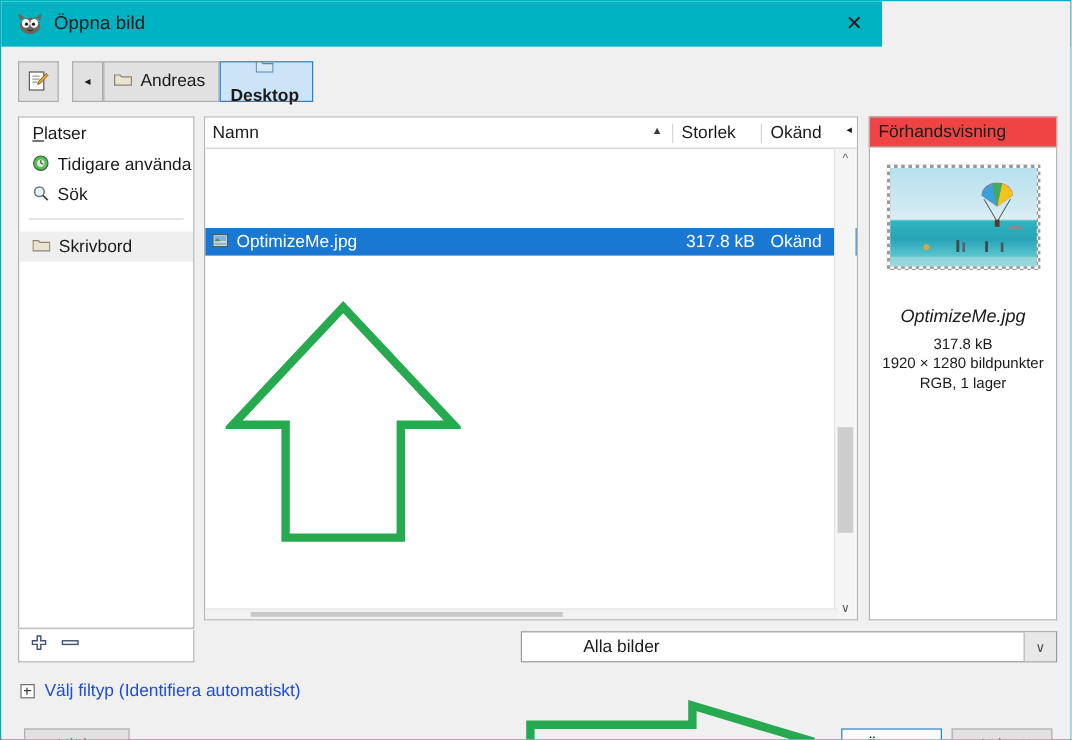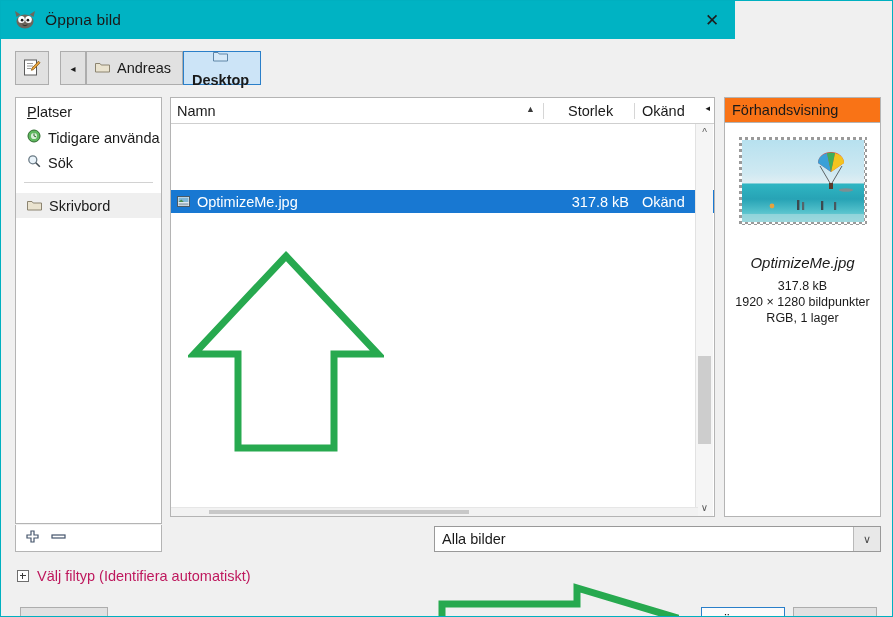--- a/index.html
+++ b/index.html
@@ -161,21 +161,21 @@
     display: flex;
     height: 25px;
     background: #ffffff;
     border-bottom: 1px solid #cfcfcf;
     align-items: center;
     font-size: 14.5px;
     color: #1a1a1a;
   }
   .col-name  { flex: 1 1 auto; padding-left: 6px; position: relative; }
   .col-sort  { position: absolute; right: 8px; top: 1px; font-size: 9px; color: #3a3a3a; }
-  .col-size  { width: 66px; border-left: 1px solid #d6d6d6; padding-left: 24px; }
+  .col-size  { width: 66px; border-left: 1px solid #d6d6d6; padding-left: 7px; }
   .col-mod   { width: 72px; border-left: 1px solid #d6d6d6; padding-left: 7px; position: relative; }
   .col-mod .ovf { position: absolute; right: 4px; top: 0px; font-size: 9px; }
 
   .fl-rows { position: relative; }
   .fl-row {
     display: flex;
     align-items: center;
     height: 23px;
     font-size: 14.5px;
     cursor: pointer;
@@ -227,21 +227,21 @@
   
   .preview-frame {
     position: absolute;
     left: 722px; top: 58px;
     width: 157px;
     height: 420px;
   }
   .preview-head {
     box-sizing: border-box;
     height: 26px;
-    background: #f97316;
+    background: #ef4444;
     border: 1px solid #b4b4b4;
     font-size: 14.5px;
     color: #1a1a1a;
     display: flex;
     align-items: center;
     padding-left: 7px;
   }
   .preview-body {
     box-sizing: border-box;
     height: 394px;
@@ -284,20 +284,21 @@
     position: absolute;
     left: 432px; top: 487px;
     width: 447px;
     height: 26px;
     background: #ffffff;
     border: 1px solid #999999;
     box-sizing: border-box;
     display: flex;
     align-items: center;
     cursor: pointer;
+    padding-left: 44px;
   }
   .filter-label {
     flex: 1 1 auto;
     padding-left: 7px;
     font-size: 14.5px;
     color: #1a1a1a;
   }
   .combo-arrow {
     width: 26px;
     align-self: stretch;
@@ -308,21 +309,21 @@
   }
 
   
   .expander {
     position: absolute;
     left: 15px; top: 529px;
     display: flex;
     align-items: center;
     gap: 8px;
     font-size: 14.5px;
-    color: #be185d;
+    color: #1d4ed8;
     cursor: pointer;
   }
   .exp-box {
     width: 10px; height: 10px;
     border: 1px solid #6e6e6e;
     position: relative;
     background: #ffffff;
   }
   .exp-box::before, .exp-box::after {
     content: "";

